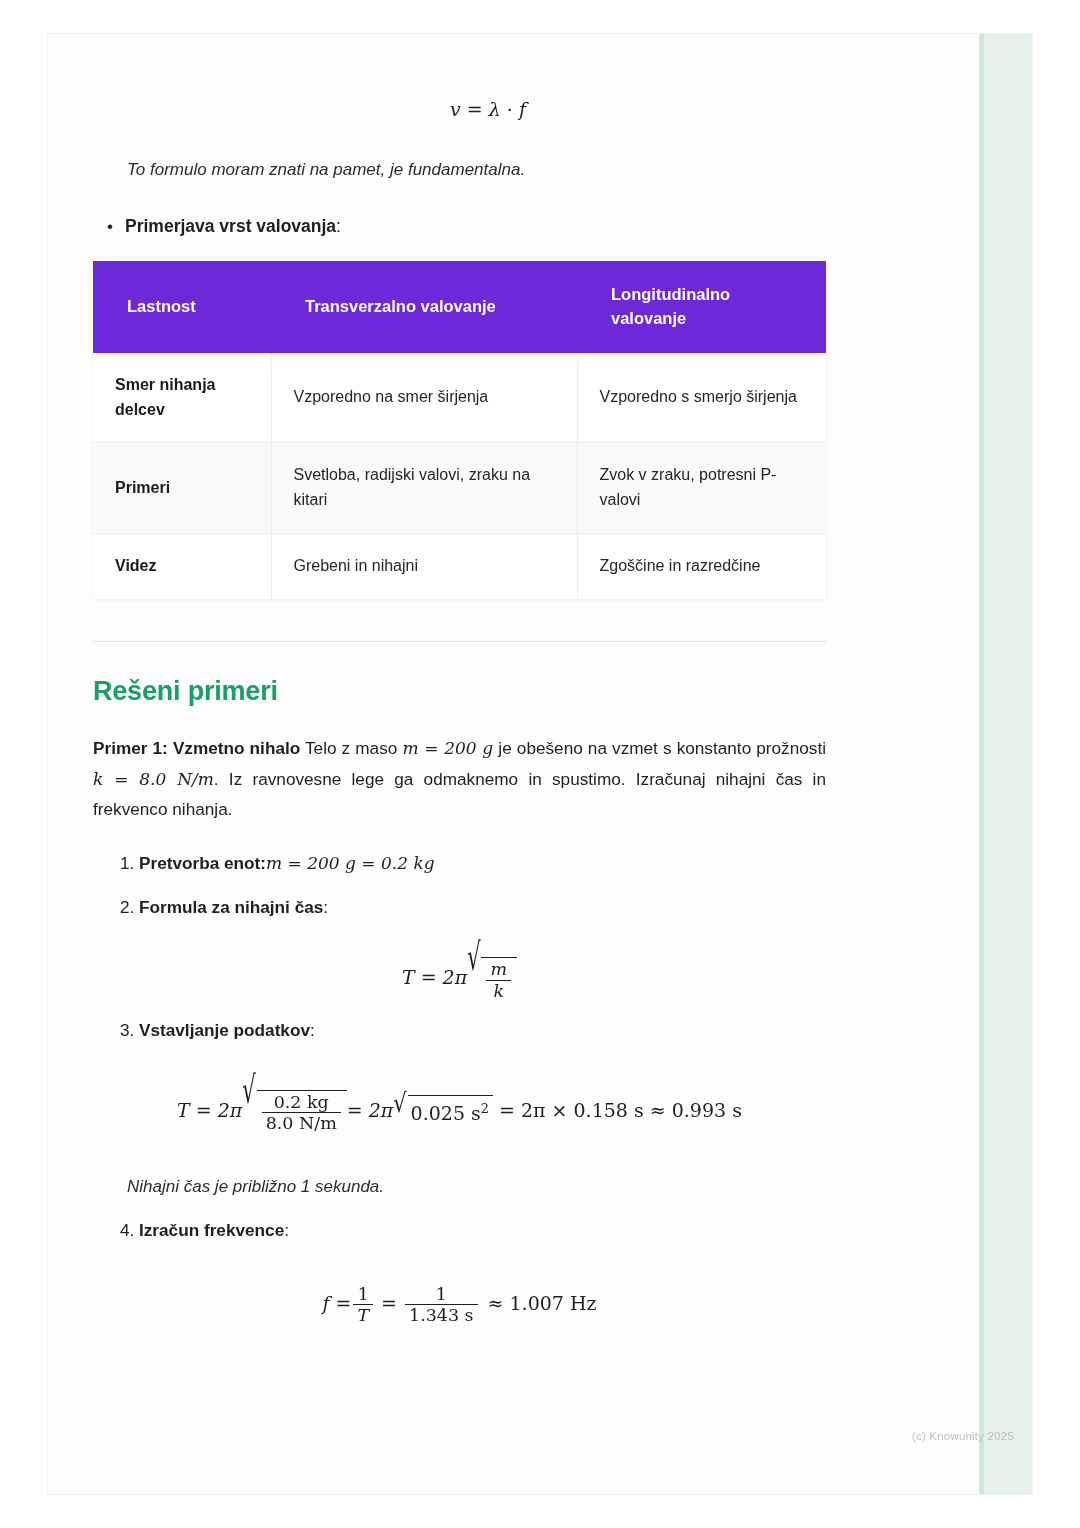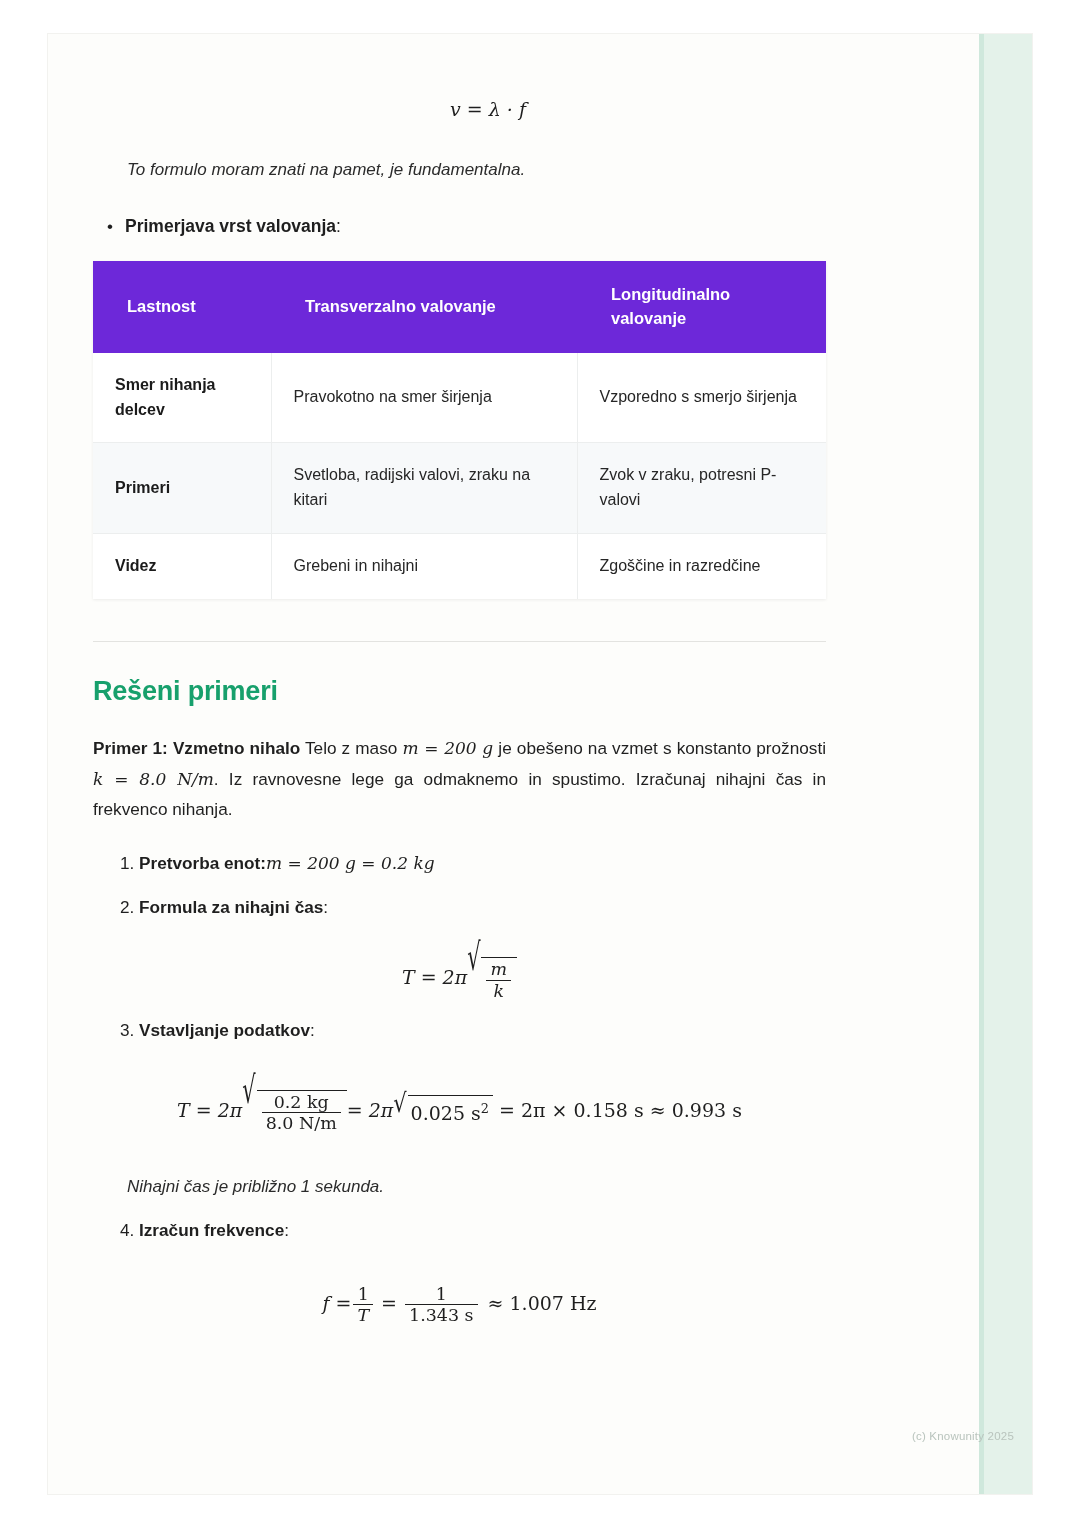--- a/index.html
+++ b/index.html
@@ -241,21 +241,21 @@
       <thead>
         <tr>
           <th>Lastnost</th>
           <th>Transverzalno valovanje</th>
           <th>Longitudinalno valovanje</th>
         </tr>
       </thead>
       <tbody>
         <tr>
           <td class="rowhead">Smer nihanja delcev</td>
-          <td>Pravokotno na smer širjenja</td>
+          <td>Vzporedno na smer širjenja</td>
           <td>Vzporedno s smerjo širjenja</td>
         </tr>
         <tr>
           <td class="rowhead">Primeri</td>
           <td>Svetloba, radijski valovi, zraku na kitari</td>
           <td>Zvok v zraku, potresni P-valovi</td>
         </tr>
         <tr>
           <td class="rowhead">Videz</td>
           <td>Grebeni in nihajni</td>

